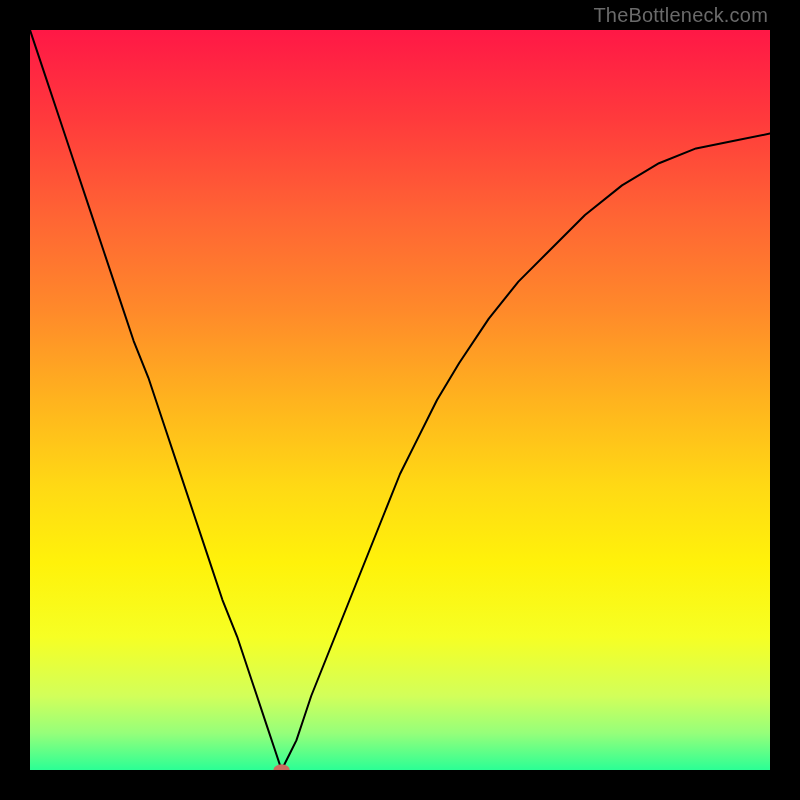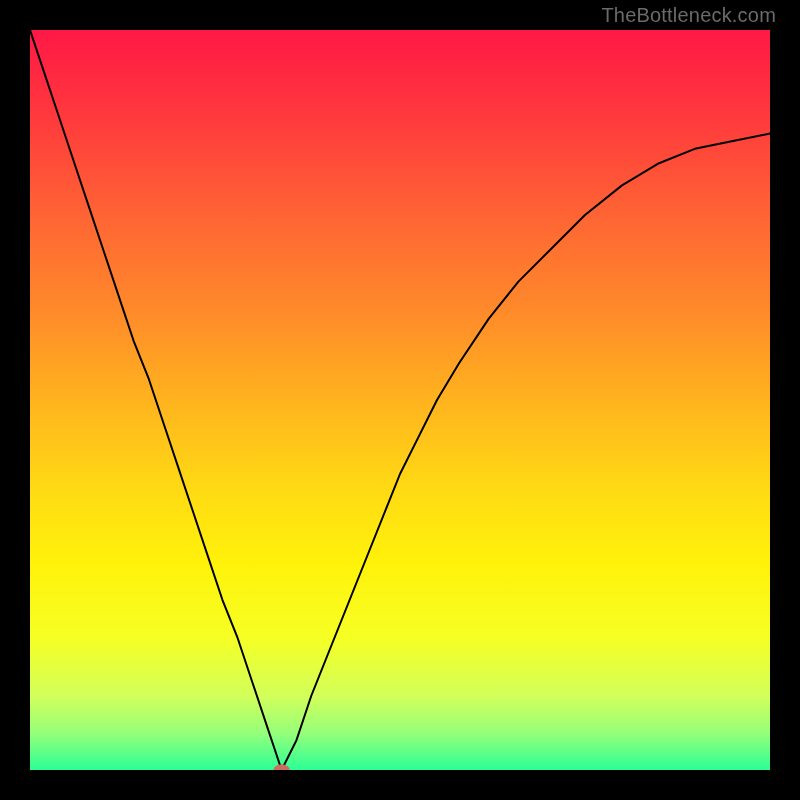--- a/index.html
+++ b/index.html
@@ -34,21 +34,21 @@
   .curve-svg {
     position: absolute;
     left: 0;
     top: 0;
     width: 100%;
     height: 100%;
   }
   .watermark {
     position: absolute;
     top: 4px;
-    right: 24px;
+    right: 32px;
     color: #6a6a6a;
     font-size: 20px;
     font-weight: 400;
     letter-spacing: 0.2px;
   }
 </style>
 </head>
 <body>
 
 <div class="wrap">

